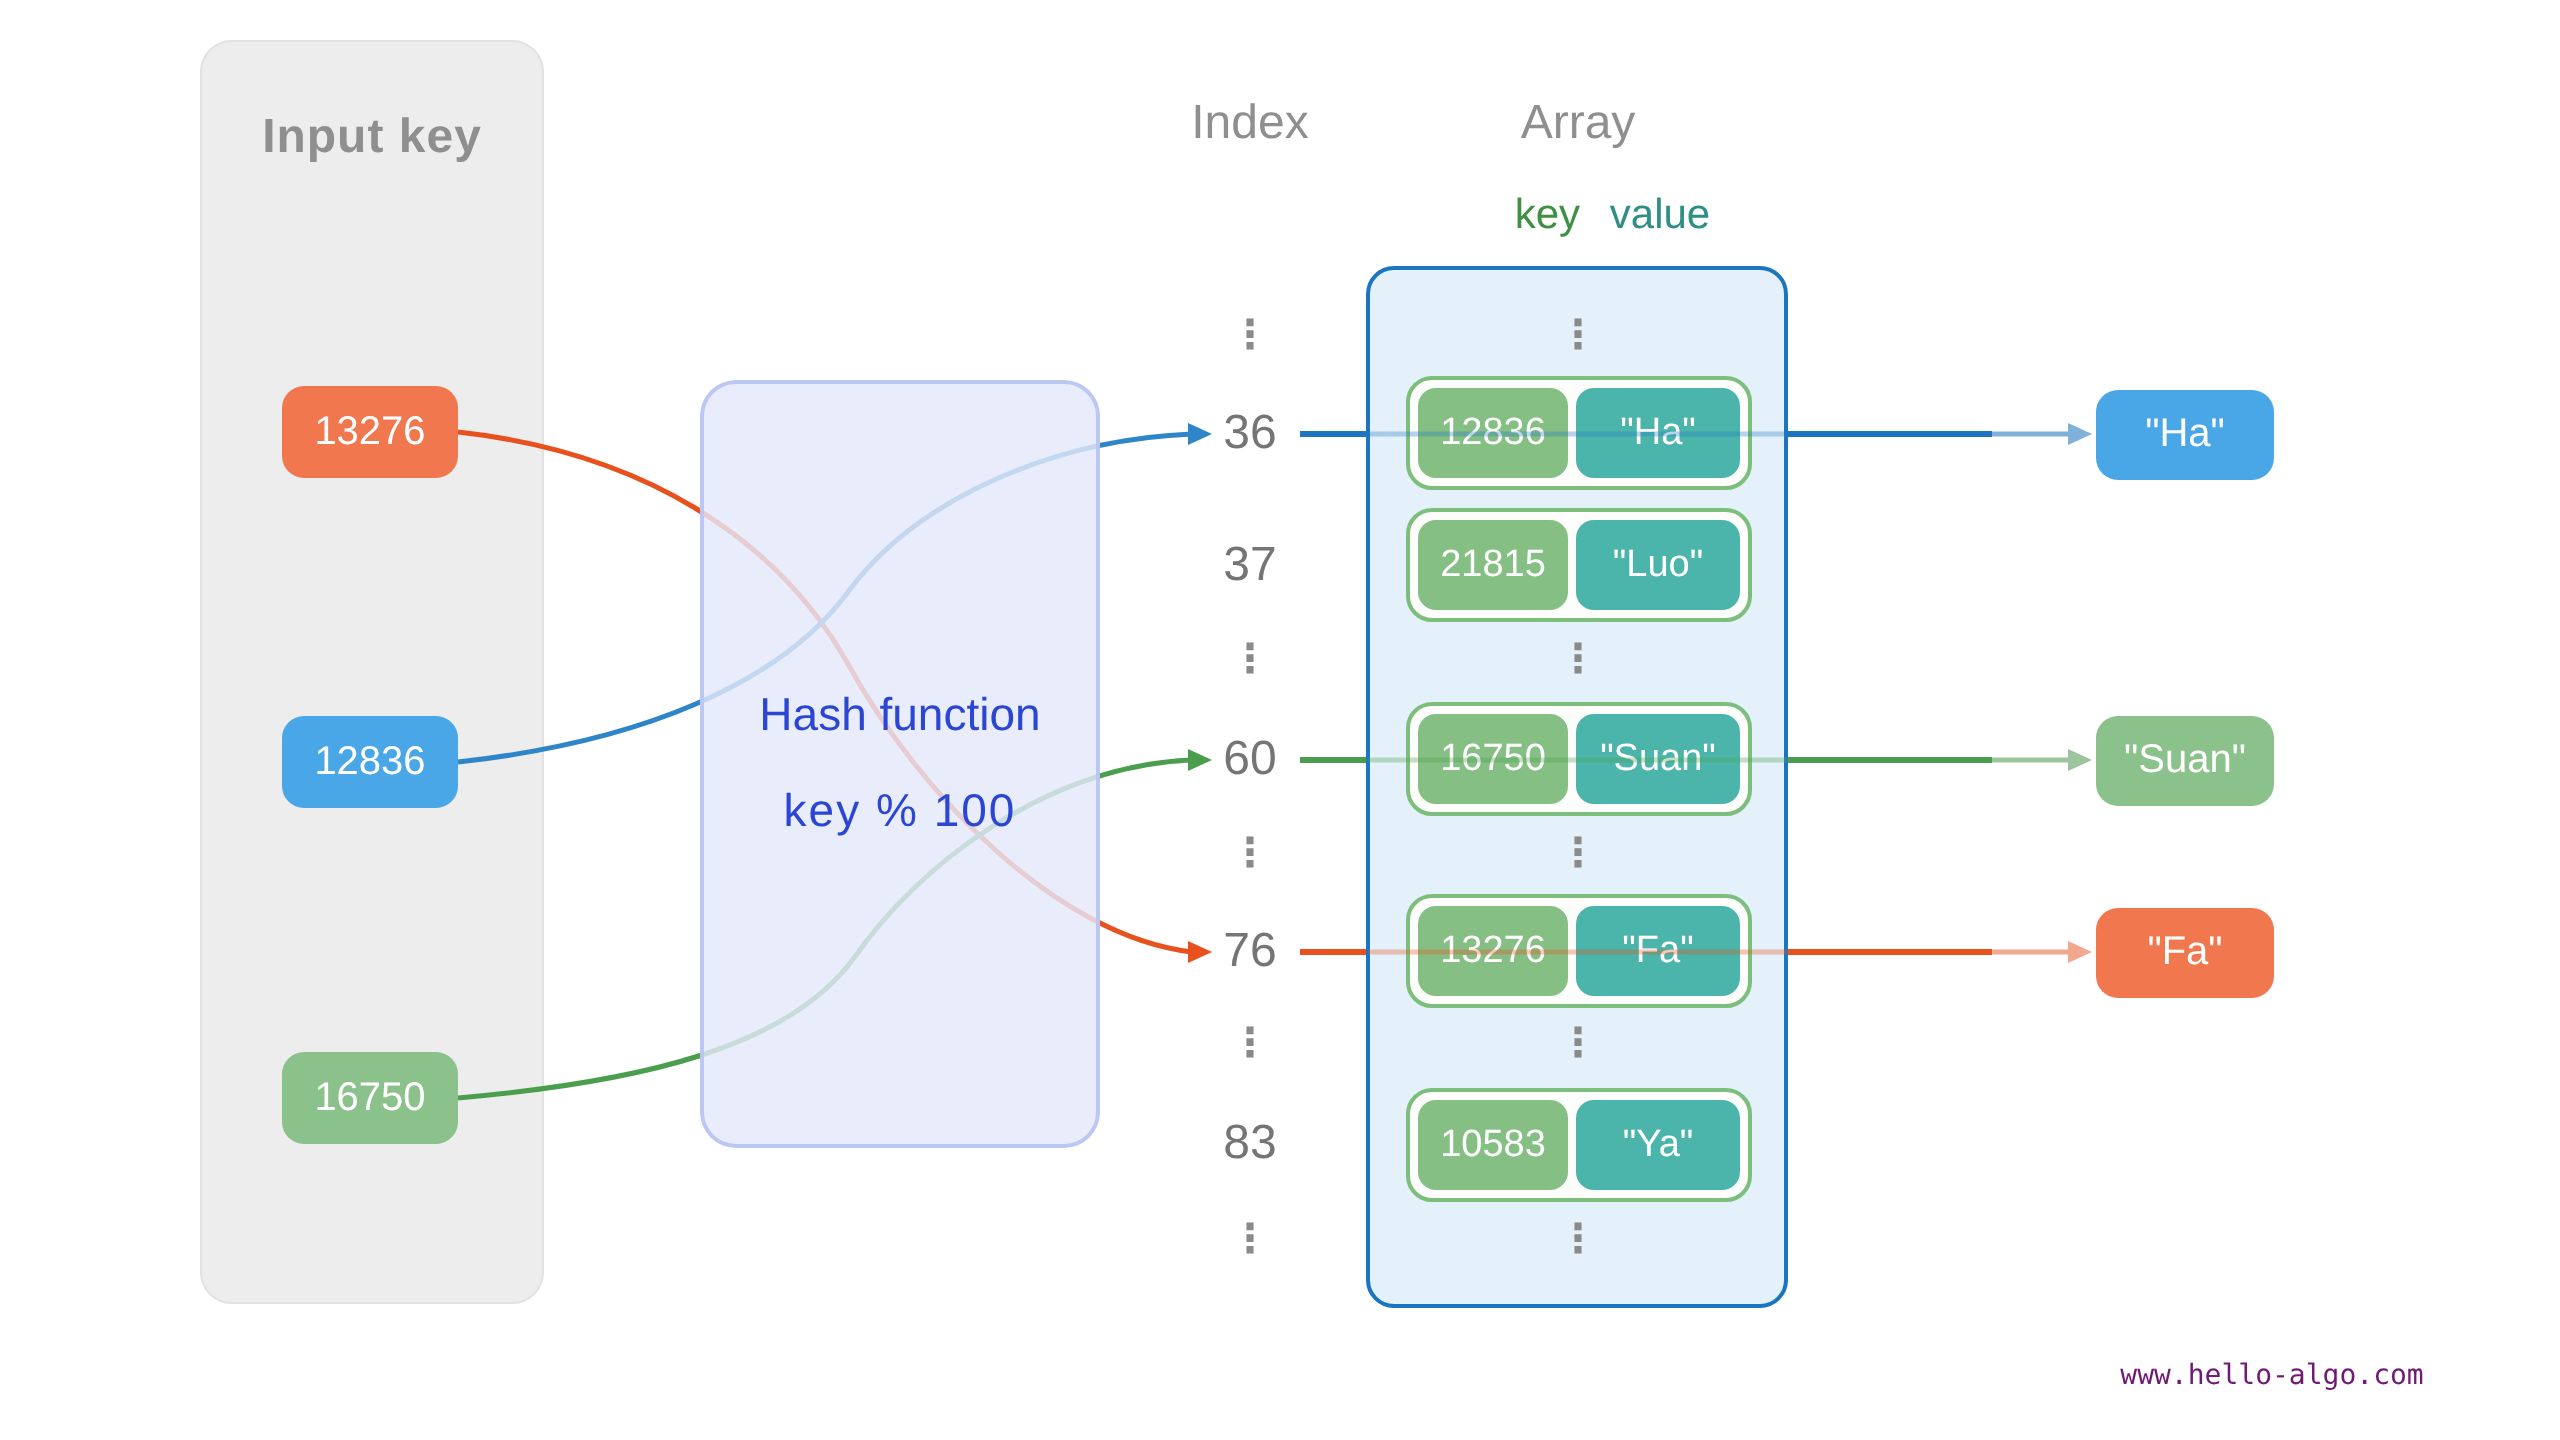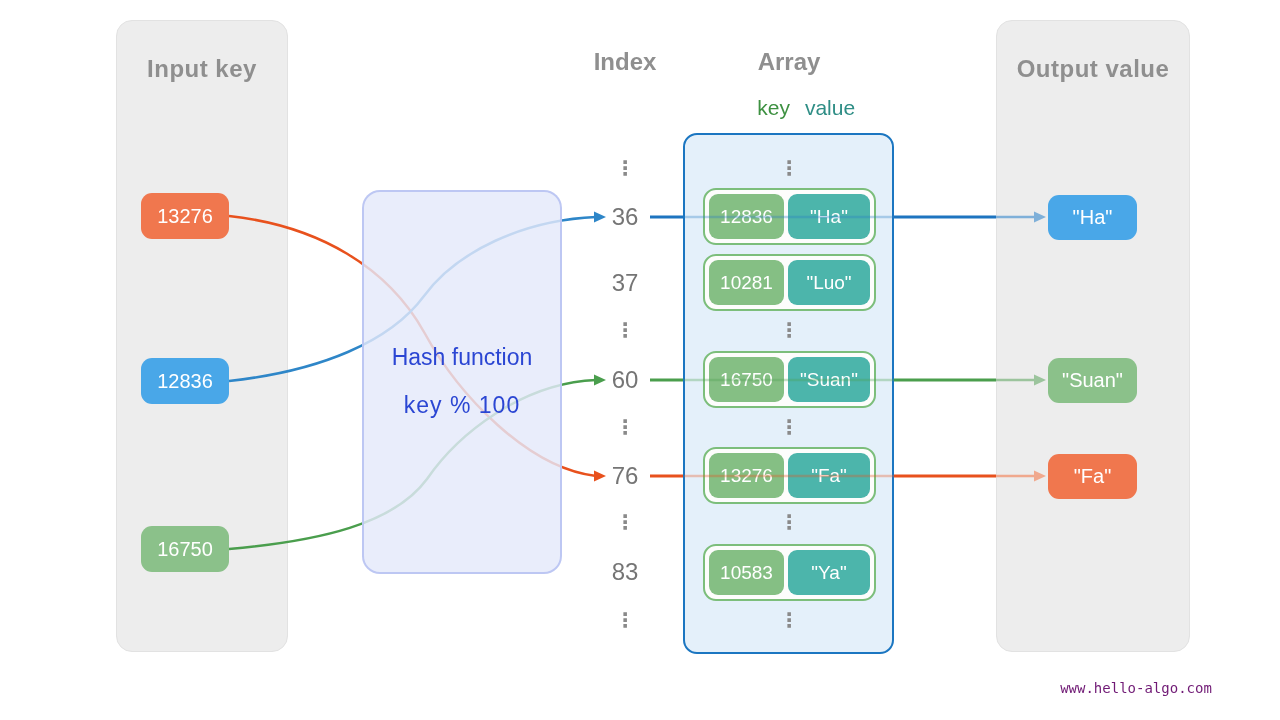--- a/index.html
+++ b/index.html
@@ -17,29 +17,29 @@
   }
   .keybox{
     position:absolute;width:88px;height:46px;border-radius:11px;z-index:3;
     color:#fff;font-size:20px;font-weight:500;display:flex;align-items:center;justify-content:center;
   }
   .outbox{
     position:absolute;width:89px;height:45px;border-radius:11px;z-index:3;
     color:#fff;font-size:20px;display:flex;align-items:center;justify-content:center;
   }
   #hashbox{
-    left:362px;top:190px;width:196px;height:380px;border-radius:18px;z-index:3;
+    left:350px;top:190px;width:196px;height:380px;border-radius:18px;z-index:3;
     background:rgba(228,233,250,0.82);border:2px solid rgba(186,197,242,0.95);
   }
   .hash-line1{position:absolute;left:0;right:0;top:152px;text-align:center;
     font-size:23px;color:var(--hash_text);}
   .hash-line2{position:absolute;left:0;right:0;top:200px;text-align:center;
     font-size:23px;font-weight:normal;color:var(--hash_text);letter-spacing:1px;}
   .col-header{
-    position:absolute;z-index:2;font-size:24px;font-weight:bold;color:var(--title_gray);
+    position:absolute;z-index:2;font-size:24px;font-weight:normal;color:var(--title_gray);
     text-align:center;width:120px;top:48px;
   }
   .sub-header{position:absolute;z-index:2;font-size:21px;width:90px;text-align:center;top:96px;}
   .index-num{
     position:absolute;z-index:2;width:70px;text-align:center;font-size:24px;color:var(--index_gray);
   }
   .vdots{
     position:absolute;width:40px;text-align:center;font-size:20px;font-weight:bold;
     color:#8a8a8a;z-index:6;line-height:1;
   }
@@ -68,27 +68,24 @@
   #watermark{
     left:1036px;top:680px;width:200px;text-align:center;font-size:14px;color:#701a75;z-index:2;
     font-family:"DejaVu Sans Mono","Liberation Mono",monospace;
   }
 </style>
 </head>
 <body>
 
 <div id="canvas">
 
-  <div class="panel abs" style="left:116px;top:20px;width:170px;height:630px;">
+  <div class="panel abs" style="left:100px;top:20px;width:170px;height:630px;">
     <div class="panel-title">Input key</div>
   </div>
 
-  <div class="panel abs" style="left:996px;top:20px;width:192px;height:630px;">
-    <div class="panel-title">Output value</div>
-  </div>
 
   <svg class="layer" width="1280" height="720">
 
     <path d="M 229 216 C 320 226, 388 268, 424 332 C 459 396, 528 468, 596 476" fill="none" stroke="#e8511d" stroke-width="2.5"></path>
     <polygon points="606,476 594,470.5 594,481.5" fill="#e8511d"></polygon>
 
     <path d="M 229 381 C 320 371, 390 342, 424 296 C 457 251, 524 220, 596 217" fill="none" stroke="#2e86c8" stroke-width="2.5"></path>
     <polygon points="606,217 594,211.5 594,222.5" fill="#2e86c8"></polygon>
 
     <path d="M 229 549 C 320 541, 394 524, 427 479 C 458 434, 522 383, 596 380" fill="none" stroke="#4a9e4d" stroke-width="2.5"></path>
@@ -142,21 +139,21 @@
   <div class="vdots" style="left:769px;top:320px;">⋮</div>
   <div class="vdots" style="left:769px;top:417px;">⋮</div>
   <div class="vdots" style="left:769px;top:512px;">⋮</div>
   <div class="vdots" style="left:769px;top:610px;">⋮</div>
 
   <div class="bucket" style="top:188px;">
     <div class="k">12836</div>
     <div class="v">"Ha"</div>
   </div>
   <div class="bucket" style="top:254px;">
-    <div class="k">10281</div>
+    <div class="k">21815</div>
     <div class="v">"Luo"</div>
   </div>
   <div class="bucket" style="top:351px;">
     <div class="k">16750</div>
     <div class="v">"Suan"</div>
   </div>
   <div class="bucket" style="top:447px;">
     <div class="k">13276</div>
     <div class="v">"Fa"</div>
   </div>

